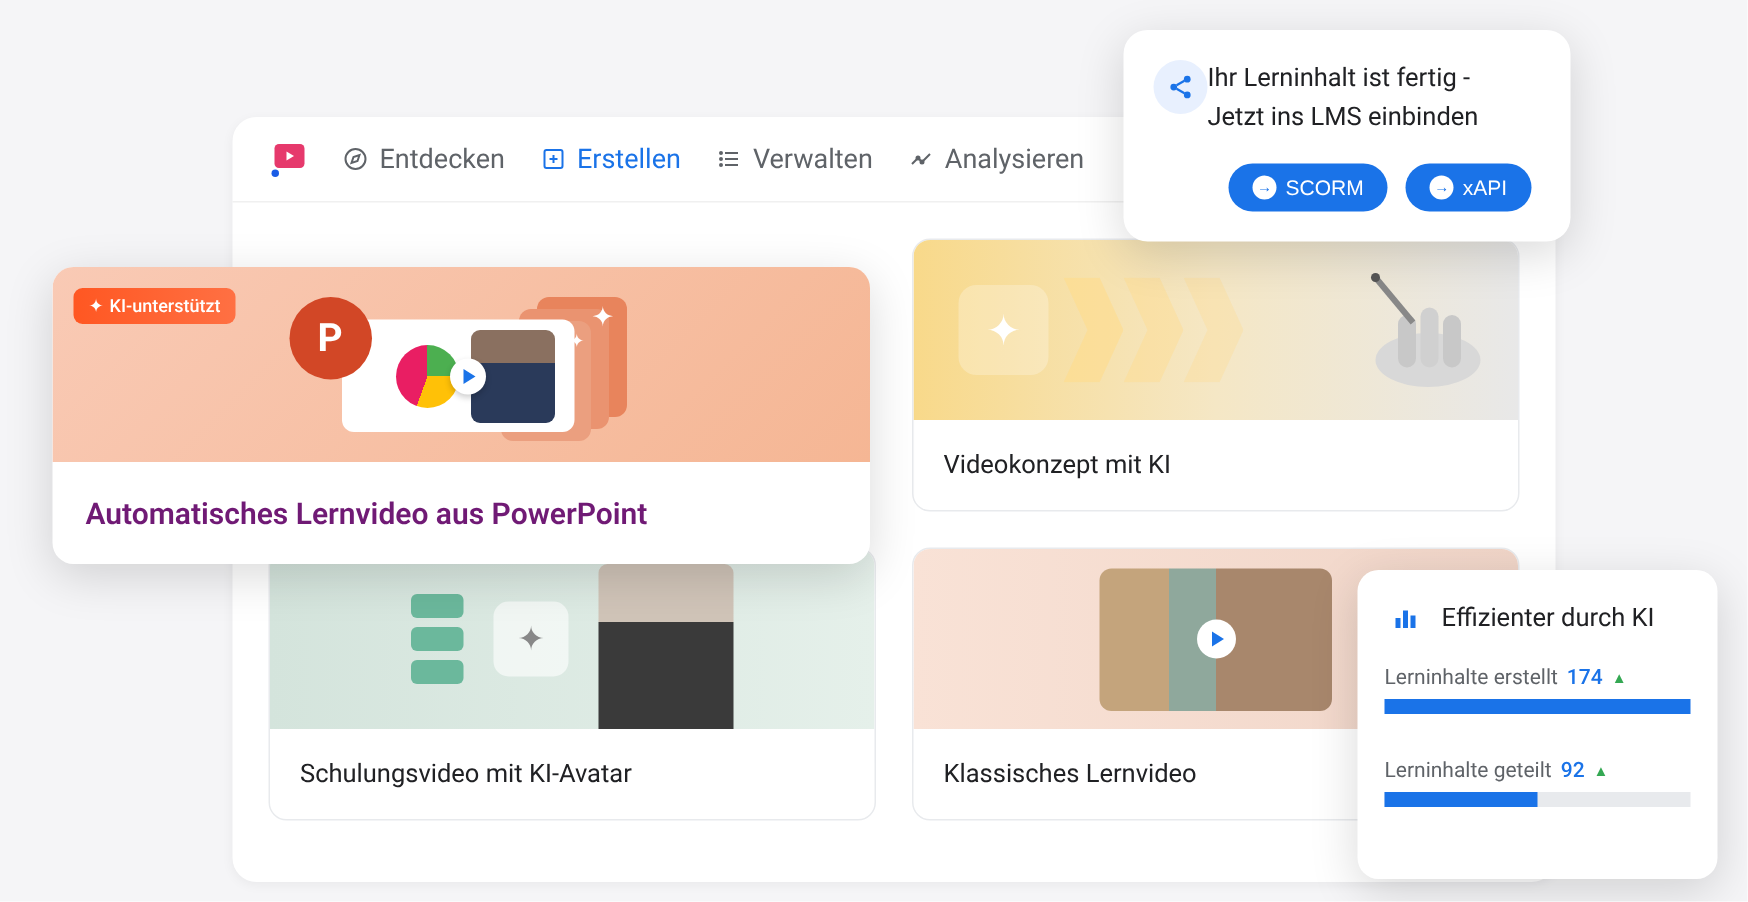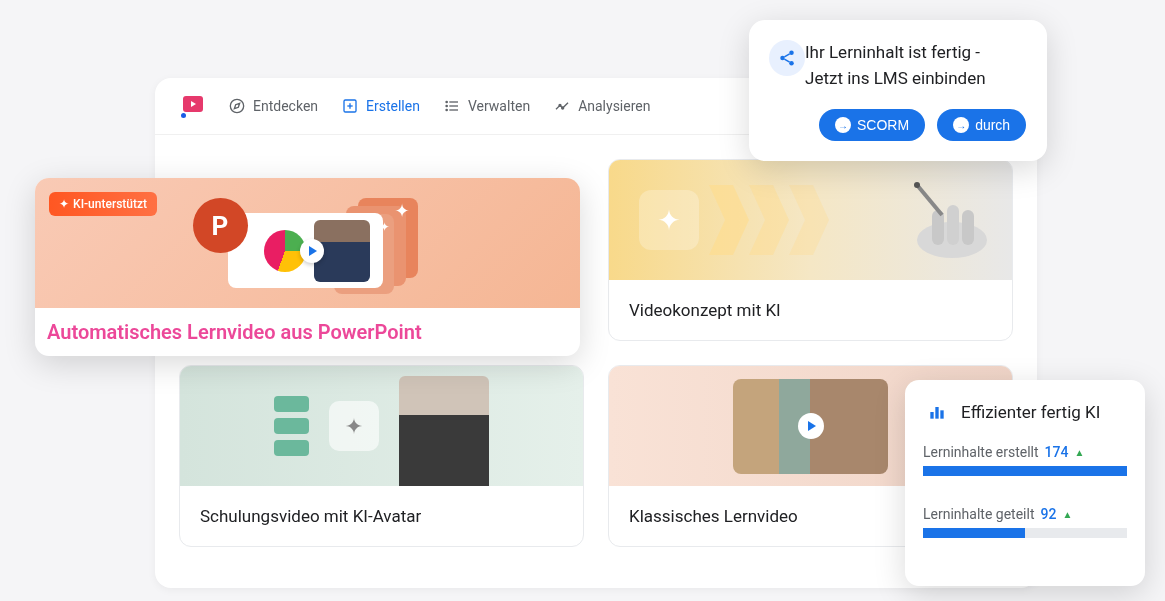--- a/index.html
+++ b/index.html
@@ -65,21 +65,21 @@
       position: absolute;
       bottom: 0;
       left: 2px;
     }
     
     .nav-item {
       display: flex;
       align-items: center;
       gap: 8px;
       color: #5f6368;
-      font-size: 14px;
+      font-size: 18px;
       cursor: pointer;
     }
     .nav-item.active {
       color: #1a73e8;
     }
     .nav-icon {
       width: 16px;
       height: 16px;
       display: flex;
       align-items: center;
@@ -144,24 +144,24 @@
       color: white;
       font-size: 12px;
       font-weight: 500;
       padding: 5px 10px;
       border-radius: 6px;
       display: flex;
       align-items: center;
       gap: 4px;
     }
     .featured-title {
-      padding: 12px;
+      padding: 22px;
       font-size: 20px;
       font-weight: 600;
-      color: #ec4899;
+      color: #701a75;
     }
     
     
     .card-videokonzept .card-image {
       background: linear-gradient(90deg, #f8d98a 0%, #f5e7c5 50%, #e8e8e8 100%);
     }
     
     
     .card-schulung .card-image {
       background: linear-gradient(90deg, #d4e4dc 0%, #e5f0ea 100%);
@@ -662,35 +662,35 @@
       <div>Jetzt ins LMS einbinden</div>
     </div>
   </div>
   <div class="lms-buttons">
     <button class="lms-btn">
       <span class="lms-btn-icon">→</span>
       <span>SCORM</span>
     </button>
     <button class="lms-btn">
       <span class="lms-btn-icon">→</span>
-      <span>durch</span>
+      <span>xAPI</span>
     </button>
   </div>
 </div>
 
 <div class="stats-popup">
   <div class="stats-header">
     <span class="stats-icon">
       <svg width="20" height="20" viewBox="0 0 24 24" fill="currentColor">
           <rect x="4" y="12" width="4" height="8"></rect>
           <rect x="10" y="6" width="4" height="14"></rect>
           <rect x="16" y="10" width="4" height="10"></rect>
         </svg>
     </span>
-    <span class="stats-title">Effizienter fertig KI</span>
+    <span class="stats-title">Effizienter durch KI</span>
   </div>
 
   <div class="stat-row">
     <div class="stat-label-row">
       <span class="stat-label">Lerninhalte erstellt</span>
       <span class="stat-value">174</span>
       <span class="stat-trend">▲</span>
     </div>
     <div class="stat-bar">
       <div class="stat-bar-fill" style="width:100%"></div>

